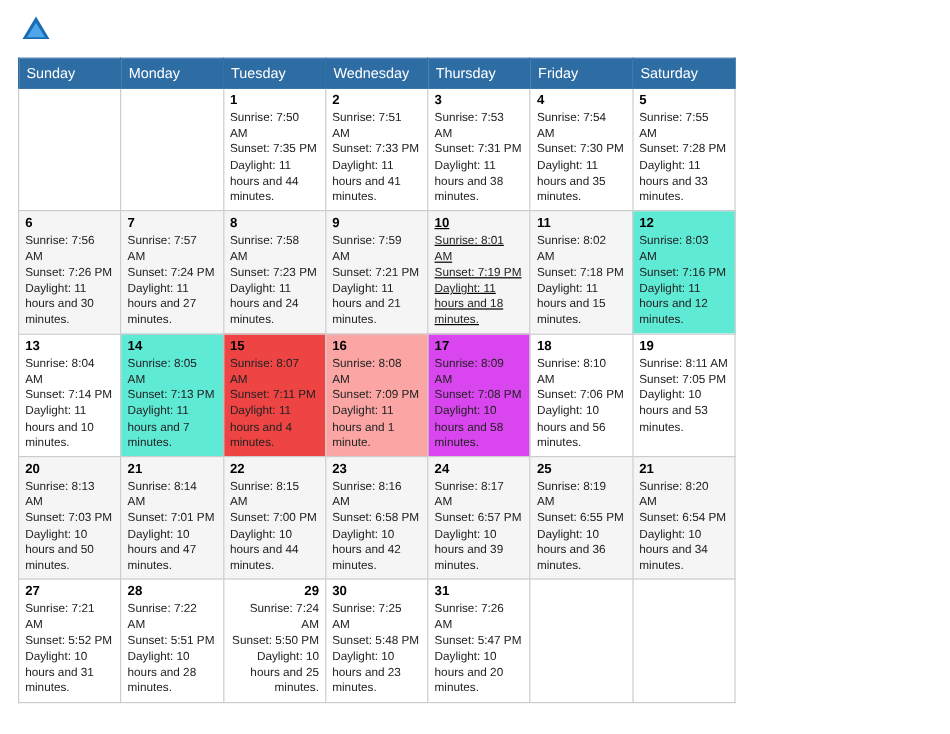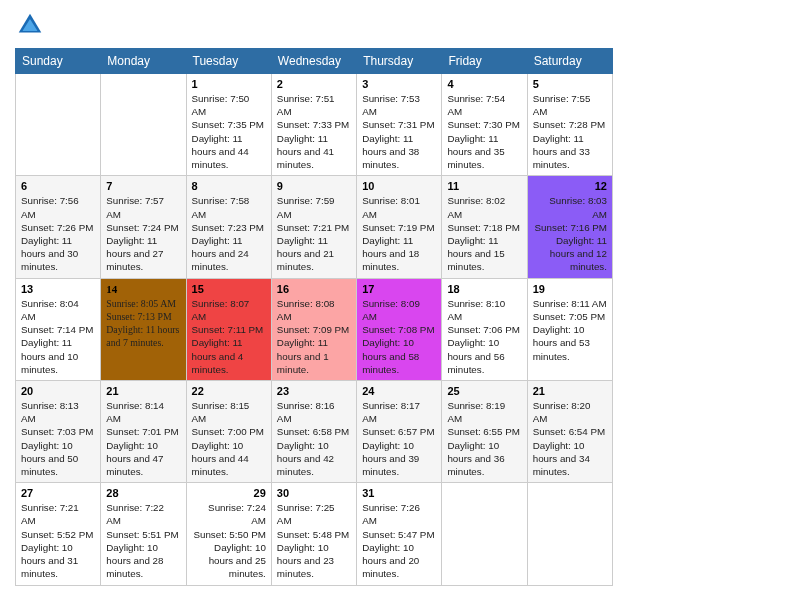--- a/index.html
+++ b/index.html
@@ -144,27 +144,27 @@
           <td style="background-color: rgb(255, 255, 255);"><span class="day-num">2</span><span class="day-info">Sunrise: 7:51 AM<br>Sunset: 7:33 PM<br>Daylight: 11 hours and 41 minutes.</span></td>
           <td style="background-color: rgb(255, 255, 255);"><span class="day-num">3</span><span class="day-info">Sunrise: 7:53 AM<br>Sunset: 7:31 PM<br>Daylight: 11 hours and 38 minutes.</span></td>
           <td style="background-color: rgb(255, 255, 255);"><span class="day-num">4</span><span class="day-info">Sunrise: 7:54 AM<br>Sunset: 7:30 PM<br>Daylight: 11 hours and 35 minutes.</span></td>
           <td style="background-color: rgb(255, 255, 255);"><span class="day-num">5</span><span class="day-info">Sunrise: 7:55 AM<br>Sunset: 7:28 PM<br>Daylight: 11 hours and 33 minutes.</span></td>
         </tr>
         <tr>
           <td style="background-color: rgb(245, 245, 245);"><span class="day-num">6</span><span class="day-info">Sunrise: 7:56 AM<br>Sunset: 7:26 PM<br>Daylight: 11 hours and 30 minutes.</span></td>
           <td style="background-color: rgb(245, 245, 245);"><span class="day-num">7</span><span class="day-info">Sunrise: 7:57 AM<br>Sunset: 7:24 PM<br>Daylight: 11 hours and 27 minutes.</span></td>
           <td style="background-color: rgb(245, 245, 245);"><span class="day-num">8</span><span class="day-info">Sunrise: 7:58 AM<br>Sunset: 7:23 PM<br>Daylight: 11 hours and 24 minutes.</span></td>
           <td style="background-color: rgb(245, 245, 245);"><span class="day-num">9</span><span class="day-info">Sunrise: 7:59 AM<br>Sunset: 7:21 PM<br>Daylight: 11 hours and 21 minutes.</span></td>
-          <td style="background-color: rgb(245, 245, 245);"><span class="day-num">10</span><span class="day-info">Sunrise: 8:01 AM<br>Sunset: 7:19 PM<br>Daylight: 11 hours and 18 minutes.</span></td>
+          <td style="background-color: rgb(245, 245, 245); text-decoration: underline;"><span class="day-num">10</span><span class="day-info">Sunrise: 8:01 AM<br>Sunset: 7:19 PM<br>Daylight: 11 hours and 18 minutes.</span></td>
           <td style="background-color: rgb(245, 245, 245);"><span class="day-num">11</span><span class="day-info">Sunrise: 8:02 AM<br>Sunset: 7:18 PM<br>Daylight: 11 hours and 15 minutes.</span></td>
-          <td style="background-color: #8b5cf6; text-align: right;"><span class="day-num">12</span><span class="day-info">Sunrise: 8:03 AM<br>Sunset: 7:16 PM<br>Daylight: 11 hours and 12 minutes.</span></td>
+          <td style="background-color: #5eead4;"><span class="day-num">12</span><span class="day-info">Sunrise: 8:03 AM<br>Sunset: 7:16 PM<br>Daylight: 11 hours and 12 minutes.</span></td>
         </tr>
         <tr>
           <td style="background-color: rgb(255, 255, 255);"><span class="day-num">13</span><span class="day-info">Sunrise: 8:04 AM<br>Sunset: 7:14 PM<br>Daylight: 11 hours and 10 minutes.</span></td>
-          <td style="background-color: #a16207; font-family: Liberation Serif, serif;"><span class="day-num">14</span><span class="day-info">Sunrise: 8:05 AM<br>Sunset: 7:13 PM<br>Daylight: 11 hours and 7 minutes.</span></td>
+          <td style="background-color: #5eead4;"><span class="day-num">14</span><span class="day-info">Sunrise: 8:05 AM<br>Sunset: 7:13 PM<br>Daylight: 11 hours and 7 minutes.</span></td>
           <td style="background-color: #ef4444;"><span class="day-num">15</span><span class="day-info">Sunrise: 8:07 AM<br>Sunset: 7:11 PM<br>Daylight: 11 hours and 4 minutes.</span></td>
           <td style="background-color: #fca5a5;"><span class="day-num">16</span><span class="day-info">Sunrise: 8:08 AM<br>Sunset: 7:09 PM<br>Daylight: 11 hours and 1 minute.</span></td>
           <td style="background-color: #d946ef;"><span class="day-num">17</span><span class="day-info">Sunrise: 8:09 AM<br>Sunset: 7:08 PM<br>Daylight: 10 hours and 58 minutes.</span></td>
           <td style="background-color: rgb(255, 255, 255);"><span class="day-num">18</span><span class="day-info">Sunrise: 8:10 AM<br>Sunset: 7:06 PM<br>Daylight: 10 hours and 56 minutes.</span></td>
           <td style="background-color: rgb(255, 255, 255);"><span class="day-num">19</span><span class="day-info">Sunrise: 8:11 AM<br>Sunset: 7:05 PM<br>Daylight: 10 hours and 53 minutes.</span></td>
         </tr>
         <tr>
           <td style="background-color: rgb(245, 245, 245);"><span class="day-num">20</span><span class="day-info">Sunrise: 8:13 AM<br>Sunset: 7:03 PM<br>Daylight: 10 hours and 50 minutes.</span></td>
           <td style="background-color: rgb(245, 245, 245);"><span class="day-num">21</span><span class="day-info">Sunrise: 8:14 AM<br>Sunset: 7:01 PM<br>Daylight: 10 hours and 47 minutes.</span></td>
           <td style="background-color: rgb(245, 245, 245);"><span class="day-num">22</span><span class="day-info">Sunrise: 8:15 AM<br>Sunset: 7:00 PM<br>Daylight: 10 hours and 44 minutes.</span></td>

